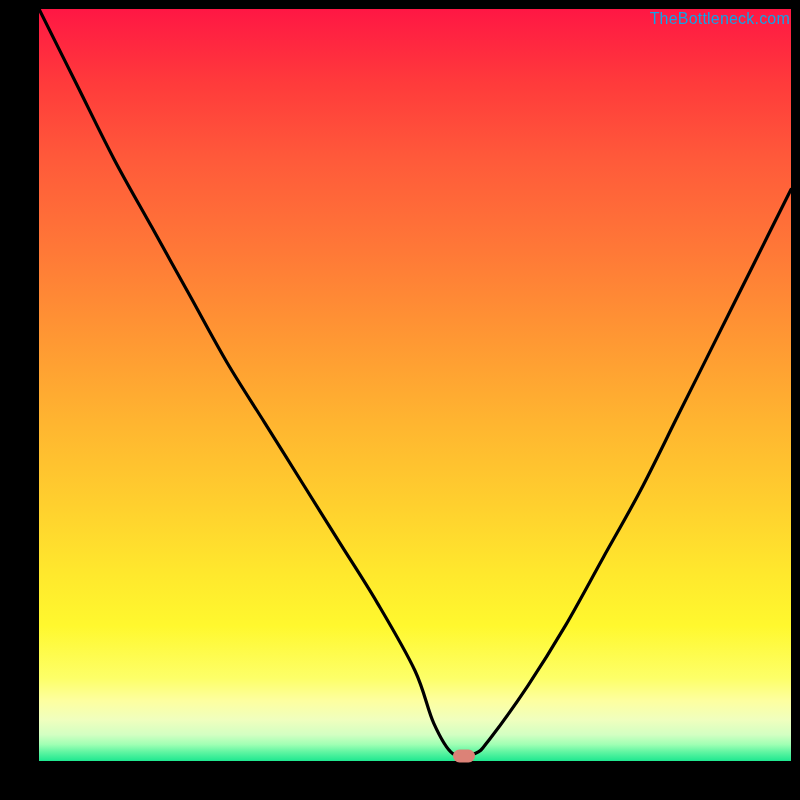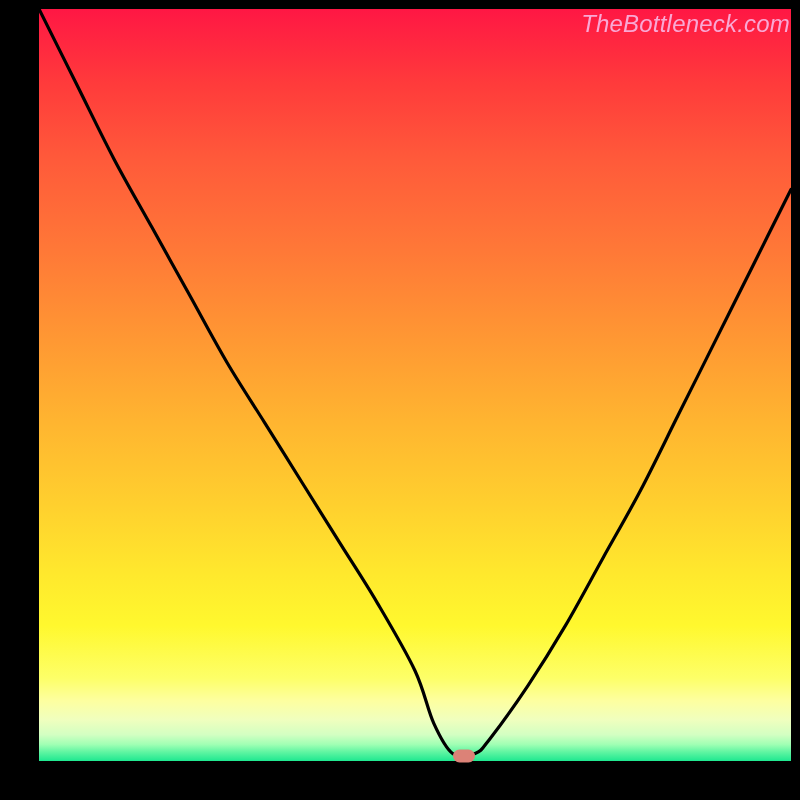--- a/index.html
+++ b/index.html
@@ -55,27 +55,26 @@
     height: 13px;
     border-radius: 7px;
     background: #dc8277;
     transform: translate(-50%, -50%);
     pointer-events: none;
   }
   .watermark {
     position: absolute;
     top: 10px;
     right: 10px;
-    color: #f9a8d4;
+    color: #0ea5e9;
     font-family: Arial, Helvetica, sans-serif;
-    font-size: 24px;
+    font-size: 16px;
     font-weight: 500;
     letter-spacing: 0.2px;
     pointer-events: none;
-    font-style: italic;
   }
 </style>
 </head>
 <body>
 
 <div class="chart-container">
   <div class="plot-area">
     <svg class="curve" viewBox="0 0 752 752" preserveAspectRatio="none">
       <path id="curve-path" d="M 0.00 0.00 C 6.27 12.53, 25.07 50.13, 37.60 75.20 C 50.13 100.27, 62.67 126.59, 75.20 150.40 C 87.73 174.21, 100.27 195.52, 112.80 218.08 C 125.33 240.64, 137.87 263.20, 150.40 285.76 C 162.93 308.32, 175.47 332.13, 188.00 353.44 C 200.53 374.75, 213.07 393.55, 225.60 413.60 C 238.13 433.65, 250.67 453.71, 263.20 473.76 C 275.73 493.81, 288.27 513.87, 300.80 533.92 C 313.33 553.97, 325.87 572.77, 338.40 594.08 C 350.93 615.39, 366.60 641.71, 376.00 661.76 C 385.40 681.81, 388.53 700.61, 394.80 714.40 C 401.07 728.19, 406.71 739.47, 413.60 744.48 C 420.49 749.49, 429.89 746.99, 436.16 744.48 C 442.43 741.97, 442.43 740.72, 451.20 729.44 C 459.97 718.16, 476.27 695.60, 488.80 676.80 C 501.33 658.00, 513.87 637.95, 526.40 616.64 C 538.93 595.33, 551.47 571.52, 564.00 548.96 C 576.53 526.40, 589.07 505.09, 601.60 481.28 C 614.13 457.47, 626.67 431.15, 639.20 406.08 C 651.73 381.01, 664.27 355.95, 676.80 330.88 C 689.33 305.81, 701.87 280.75, 714.40 255.68 C 726.93 230.61, 745.73 193.01, 752.00 180.48" fill="none" stroke="#000" stroke-width="3.2" stroke-linecap="round" stroke-linejoin="round"></path>
     </svg>

